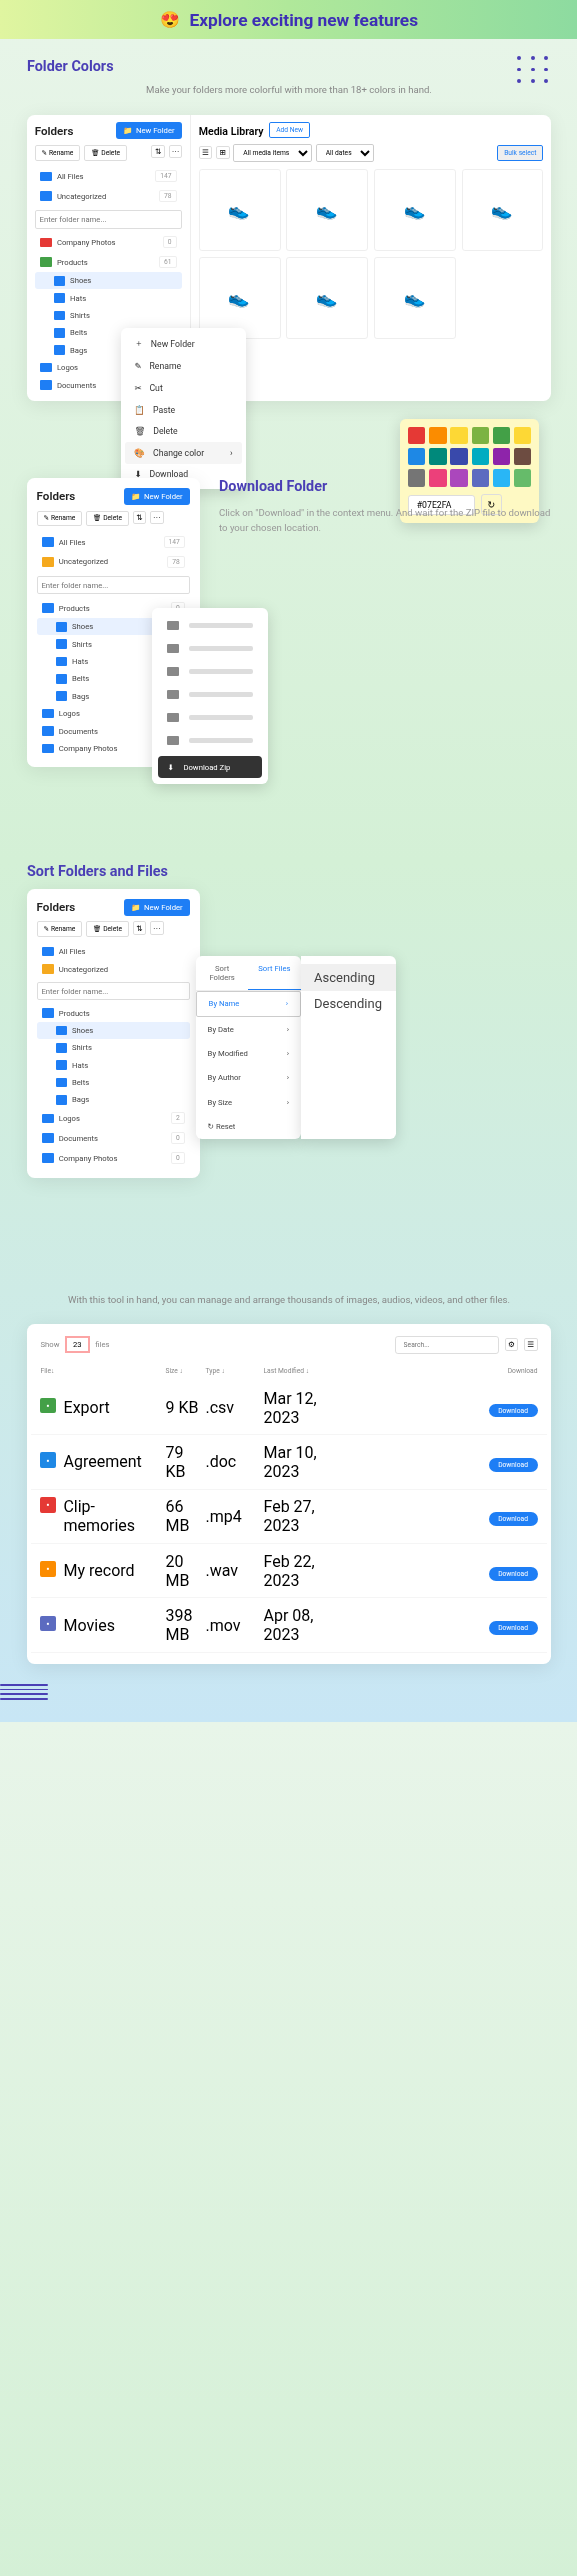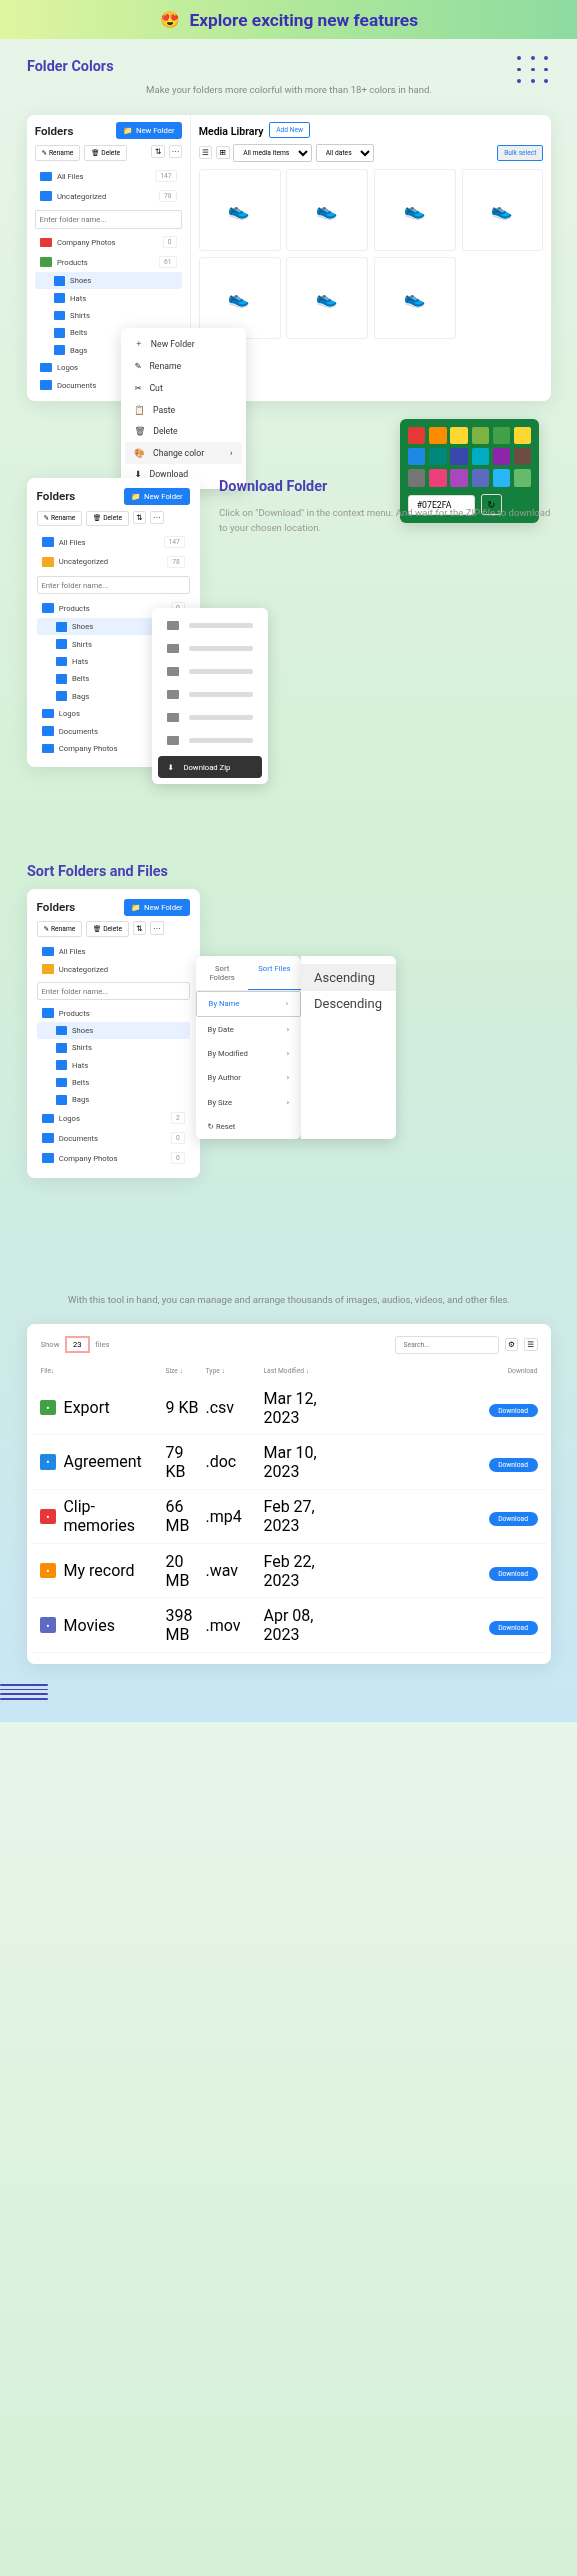--- a/index.html
+++ b/index.html
@@ -36,21 +36,21 @@
 .add-btn{border:1px solid #1e7ef5;color:#1e7ef5;background:#fff;padding:2.9px 5.8px;font-size:6.7px;border-radius:1.9px}
 .filters{display:flex;gap:3.9px;margin-bottom:7.7px;align-items:center}
 .sel{border:1px solid #ccc;padding:2.9px 4.8px;font-size:6.7px;border-radius:1.9px;background:#fff}
 .bulk{border:1px solid #1e7ef5;color:#1e7ef5;padding:2.9px 5.8px;font-size:6.7px;border-radius:1.9px;margin-left:auto}
 .thumbs{display:grid;grid-template-columns:repeat(4,1fr);gap:5.8px}
 .thumb{aspect-ratio:1;border:1px solid #eee;border-radius:2.9px;display:flex;align-items:center;justify-content:center;font-size:17.3px}
 .ctx-menu{position:absolute;background:#fff;border-radius:5.8px;box-shadow:0 3.9px 15.4px rgba(0,0,0,0.15);padding:3.9px;min-width:125px}
 .ctx-item{display:flex;align-items:center;gap:7.7px;padding:5.8px 9.6px;font-size:8.7px;color:#333;cursor:pointer;justify-content:space-between}
 .ctx-item.hover{background:#f5f5f5;border-radius:2.9px}
 .ctx-left{display:flex;align-items:center;gap:7.7px}
-.color-picker{position:absolute;background:#15803d;border-radius:5.8px;box-shadow:0 3.9px 15.4px rgba(0,0,0,0.15);padding:7.7px}
+.color-picker{position:absolute;background:#fef9c3;border-radius:5.8px;box-shadow:0 3.9px 15.4px rgba(0,0,0,0.15);padding:7.7px}
 .color-grid{display:grid;grid-template-columns:repeat(6,17.3px);gap:3.9px;margin-bottom:7.7px}
 .color-sw{width:17.3px;height:17.3px;border-radius:1.9px;cursor:pointer}
 .color-input-row{display:flex;gap:5.8px;align-items:center}
 .color-hex{border:1px solid #ddd;padding:3.9px 7.7px;font-size:8.7px;border-radius:2.9px;width:67px}
 .reset-btn{width:21px;height:21px;border:1px solid #ddd;border-radius:2.9px;display:flex;align-items:center;justify-content:center;font-size:9.6px;cursor:pointer}
 .flex-section{display:flex;gap:19px;align-items:flex-start}
 .text-col{flex:1}
 .text-title{color:#4a3fb5;font-size:14.4px;font-weight:700;margin-bottom:9.6px}
 .text-desc{color:#999;font-size:9.6px;line-height:1.6}
 .mini-panel{width:173px;background:#fff;border-radius:7.7px;box-shadow:0 3.9px 19px rgba(0,0,0,0.08);padding:9.6px}
@@ -68,21 +68,21 @@
 .sort-item.sel{color:#1e7ef5}
 .sort-side{background:#fff;padding:7.7px 0;box-shadow:0 3.9px 15.4px rgba(0,0,0,0.15);border-radius:0 5.8px 5.8px 0}
 .sort-side-item{padding:5.8px 13.5px;font-size:13px;color:#444}
 .sort-side-item.on{background:#f0f0f0}
 .doc-hdr{display:flex;padding:5.8px 9.6px;font-size:6.7px;color:#888;align-items:center}
 .doc-hdr-ctrl{display:flex;gap:5.8px;align-items:center;margin-bottom:7.7px;padding:0 9.6px}
 .search{border:1px solid #ddd;padding:3.9px 7.7px;font-size:6.7px;border-radius:2.9px;margin-left:auto;width:104px}
 .doc-row{display:flex;align-items:center;padding:7.7px 9.6px;border-bottom:1px solid #f5f5f5}
 .doc-ico{width:15.4px;height:15.4px;border-radius:1.9px;margin-right:7.7px;display:flex;align-items:center;justify-content:center;font-size:7.7px;color:#fff}
 .dl-btn{background:#1e7ef5;color:#fff;padding:2.9px 9.6px;font-size:6.7px;border-radius:9.6px;border:none}
-.c1{width:125px;display:flex;align-items:center}
+.c1{width:125px;display:flex;}
 .c2{width:40px}
 .c3{width:58px}
 .c4{width:87px}
 .c5{flex:1;text-align:right}
 .waves{position:absolute;bottom:9.6px;left:0;width:48px;height:29px}
 .wave-line{height:1.9px;background:#4a3fb5;margin-bottom:2.9px;border-radius:1.9px}
 </style>
 </head>
 <body>
 

